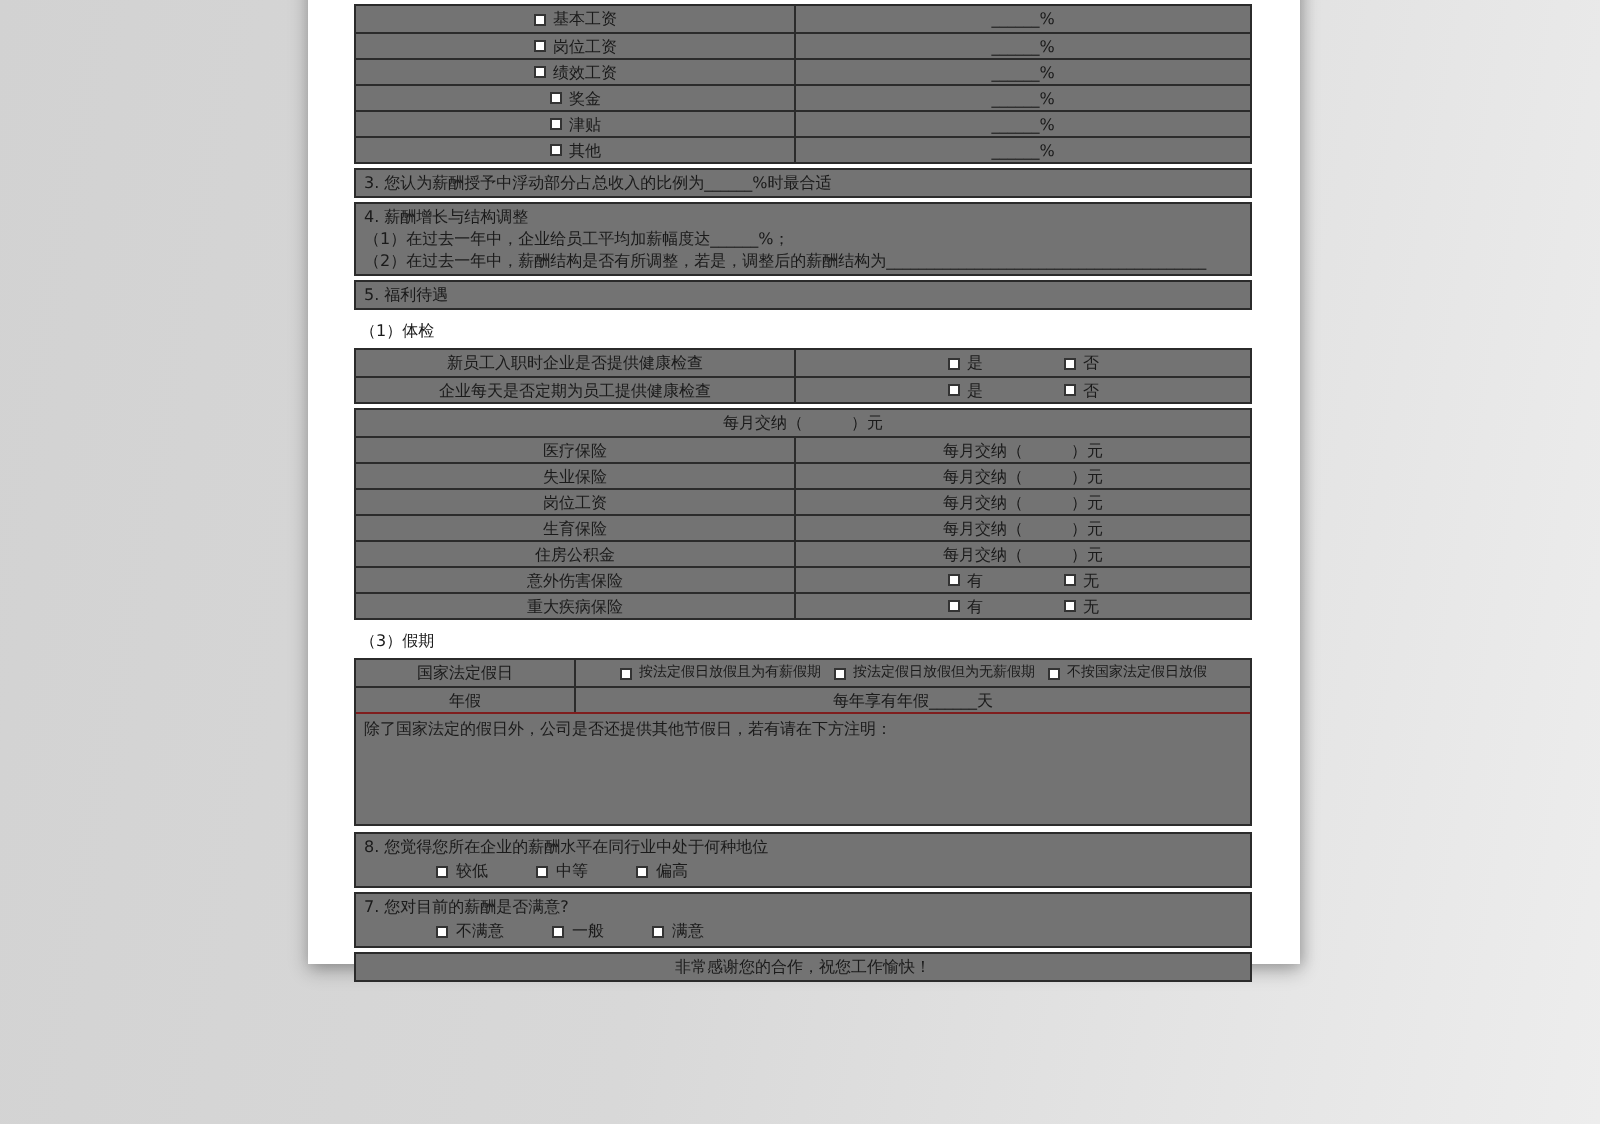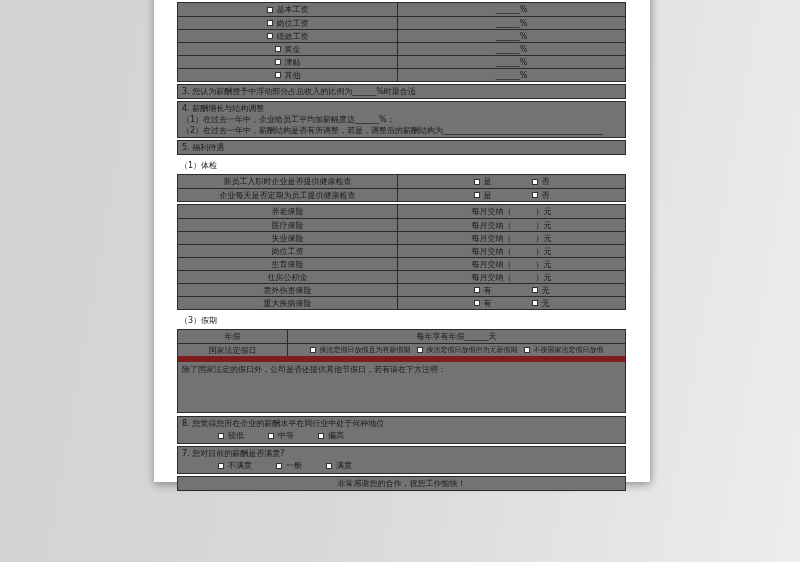--- a/index.html
+++ b/index.html
@@ -57,21 +57,21 @@
     background: #fff;
   }
   .opt { display: inline-flex; align-items: center; white-space: nowrap; }
   .sec { padding: 1px 4px; }
   .sec .line { white-space: nowrap; overflow: hidden; }
   .sub-label {
     font-size: 8px;
     margin: 5px 0 3px 3px;
   }
   .notes-row {
-    border-top: 6px solid #7f1d1d;
+    border-top: 1px solid #7f1d1d;
     height: 56px;
     padding: 2px 4px;
     font-size: 8px;
   }
   .optline { display: flex; gap: 24px; padding: 1px 16px; margin-left: 20px; }
   .thanks {
     display: flex; align-items: center; justify-content: center;
     height: 15px;
     font-size: 8px;
   }
@@ -181,23 +181,20 @@
         <span class="opt">
             <span class="cb"></span>
             <span>否</span>
           </span>
       </div>
     </div>
   </div>
 
   <div class="box">
     <div class="row">
-      <div class="cell-l">
-          <span>养老保险</span>
-        </div>
       <div class="cell-r">
           <span>每月交纳（　　　）元</span>
         </div>
     </div>
     <div class="row">
       <div class="cell-l">
           <span>医疗保险</span>
         </div>
       <div class="cell-r">
           <span>每月交纳（　　　）元</span>
@@ -264,44 +261,44 @@
             <span>无</span>
           </span>
       </div>
     </div>
   </div>
 
   <div class="sub-label">（3）假期</div>
   <div class="box">
     <div class="row">
       <div class="cell-l narrow">
+          <span>国家法定假日</span>
+        </div>
+      <div class="cell-r tight">
+        <span class="opt">
+            <span class="cb"></span>
+            <span>按法定假日放假且为有薪假期</span>
+          </span>
+        <span class="opt">
+            <span class="cb"></span>
+            <span>按法定假日放假但为无薪假期</span>
+          </span>
+        <span class="opt">
+            <span class="cb"></span>
+            <span>不按国家法定假日放假</span>
+          </span>
+      </div>
+    </div>
+    <div class="row">
+      <div class="cell-l narrow">
           <span>年假</span>
         </div>
       <div class="cell-r">
           <span>每年享有年假______天</span>
         </div>
-    </div>
-    <div class="row">
-      <div class="cell-l narrow">
-          <span>国家法定假日</span>
-        </div>
-      <div class="cell-r tight">
-        <span class="opt">
-            <span class="cb"></span>
-            <span>按法定假日放假且为有薪假期</span>
-          </span>
-        <span class="opt">
-            <span class="cb"></span>
-            <span>按法定假日放假但为无薪假期</span>
-          </span>
-        <span class="opt">
-            <span class="cb"></span>
-            <span>不按国家法定假日放假</span>
-          </span>
-      </div>
     </div>
     <div class="notes-row">
       <span>除了国家法定的假日外，公司是否还提供其他节假日，若有请在下方注明：</span>
     </div>
   </div>
 
   <div class="box sec" style="margin-top:3px;">
     <div class="line">8. 您觉得您所在企业的薪酬水平在同行业中处于何种地位</div>
     <div class="optline">
       <span class="opt">

